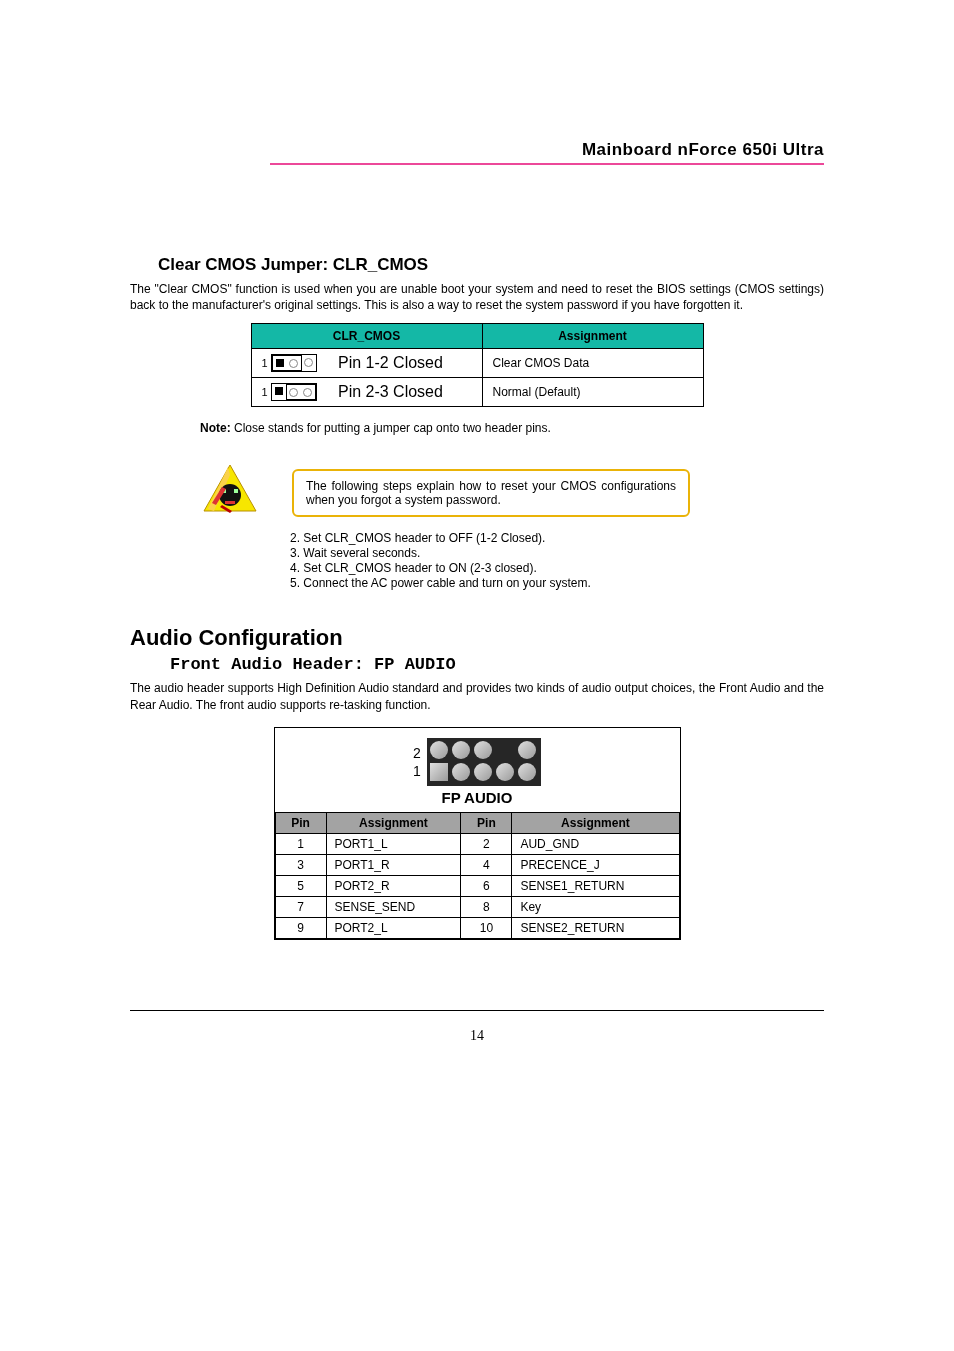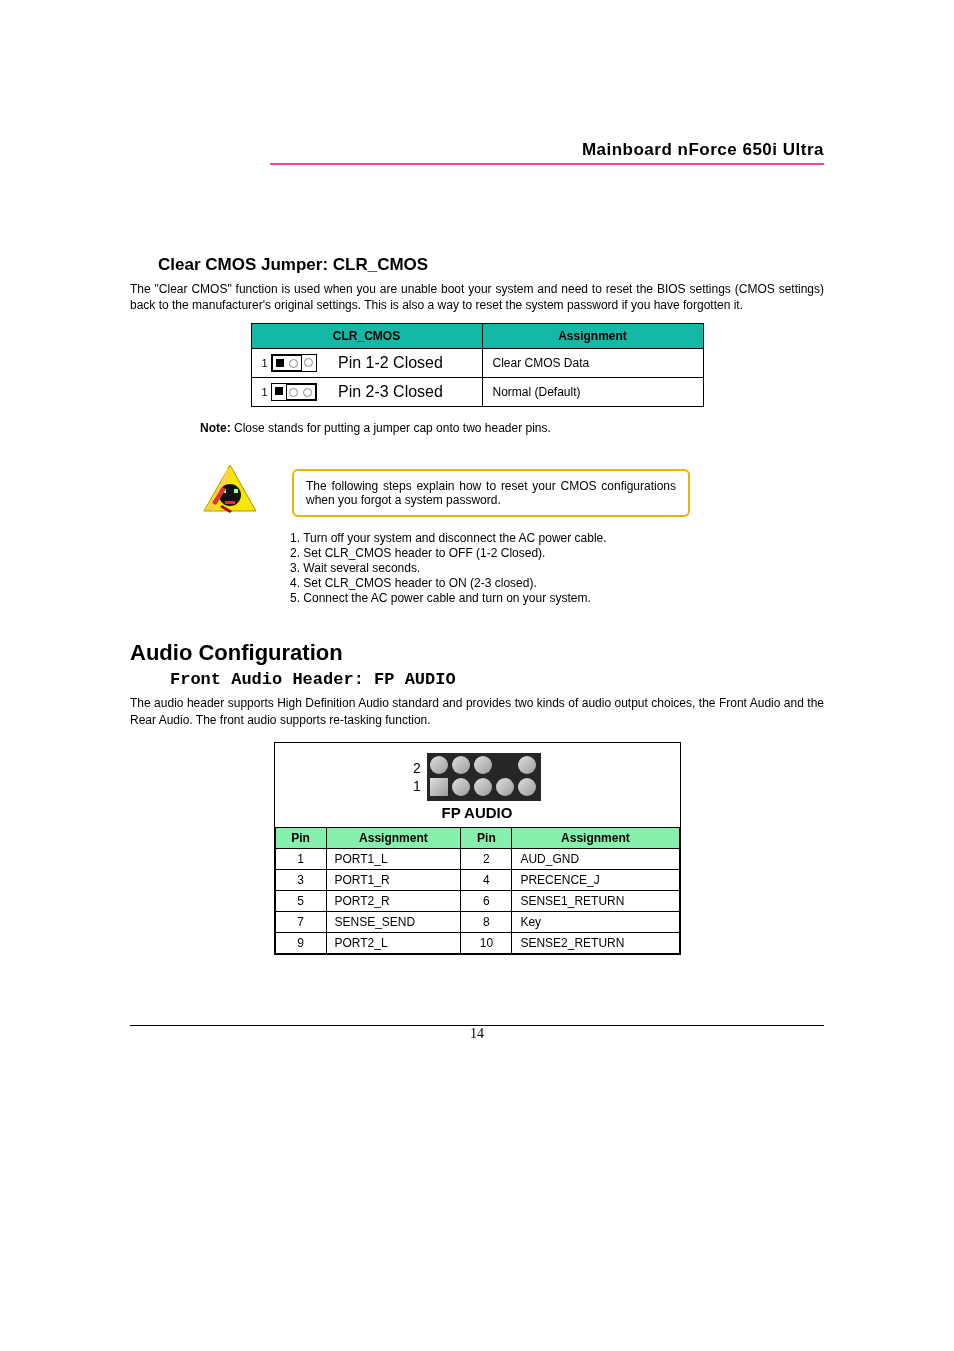--- a/index.html
+++ b/index.html
@@ -206,36 +206,36 @@
     width: 100%;
   }
   .fp-table th, .fp-table td {
     border: 1px solid #000;
     font-family: Arial, sans-serif;
     font-size: 12px;
     padding: 3px 8px;
     text-align: left;
   }
   .fp-table th {
-    background: #86efac;
+    background: #a3a3a3;
     text-align: center;
     font-weight: bold;
     margin-top: 48px;
   }
   .fp-table td.pin {
     text-align: center;
     width: 34px;
   }
   .footer {
     border-top: 1px solid #000;
     margin-top: 70px;
     text-align: center;
     font-family: "Times New Roman", serif;
     font-size: 14px;
-    padding-top: 0;
+    padding-top: 17px;
   }
 </style>
 </head>
 <body>
 
 <div class="page">
 
   <div class="header-title">Mainboard nForce 650i Ultra</div>
 
   <div class="section-h2">Clear CMOS Jumper: CLR_CMOS</div>
@@ -308,21 +308,20 @@
         <rect x="34" y="28" width="4" height="4" fill="#9cff9c"></rect>
         <rect x="25" y="40" width="10" height="3" fill="#d33"></rect>
         <path d="M12 42 L22 26 L26 28 L16 44 Z" fill="#d33"></path>
         <path d="M20 46 L22 44 L32 50 L30 52 Z" fill="#b00"></path>
       </svg>
     </div>
     <div class="warn-box">The following steps explain how to reset your CMOS configurations when you forgot a system password.</div>
   </div>
 
   <div class="steps">
-    <div>1. Turn off your system and disconnect the AC power cable.</div>
     <div>2. Set CLR_CMOS header to OFF (1-2 Closed).</div>
     <div>3. Wait several seconds.</div>
     <div>4. Set CLR_CMOS header to ON (2-3 closed).</div>
     <div>5. Connect the AC power cable and turn on your system.</div>
   </div>
 
   <div class="section-h1">Audio Configuration</div>
   <div class="section-h2b">Front Audio Header: FP AUDIO</div>
   <p class="body-text">The audio header supports High Definition Audio standard and provides two kinds of audio output choices, the Front Audio and the Rear Audio. The front audio supports re-tasking function.</p>
 

